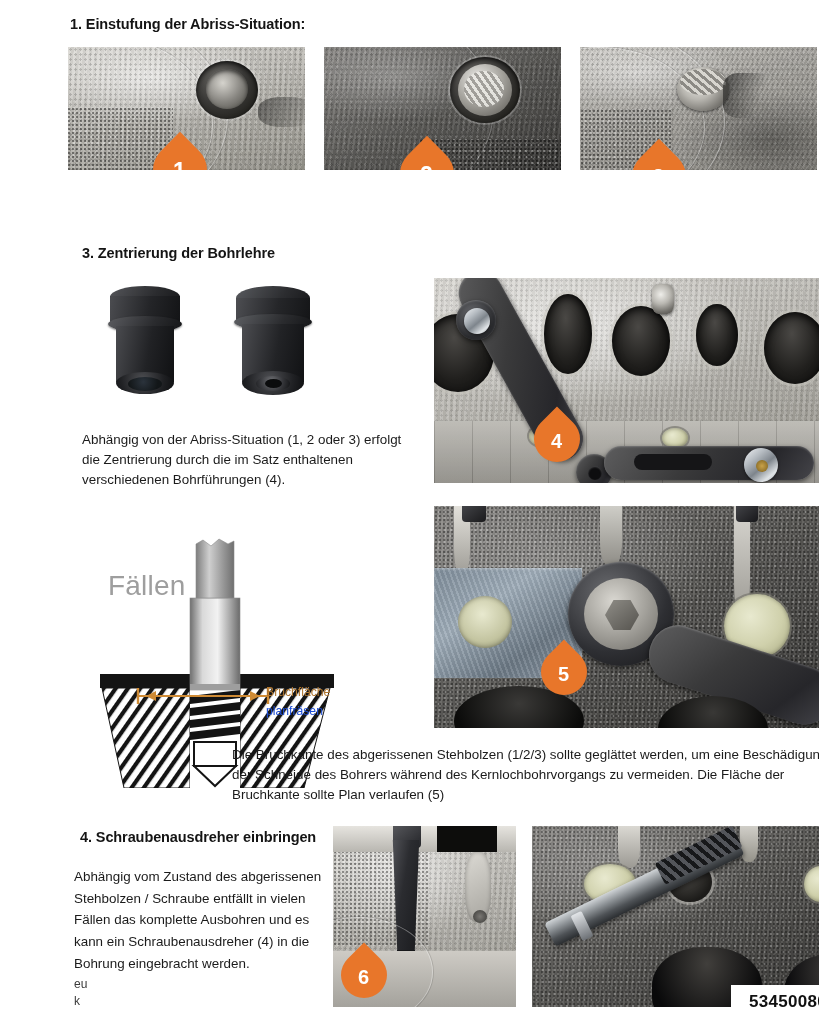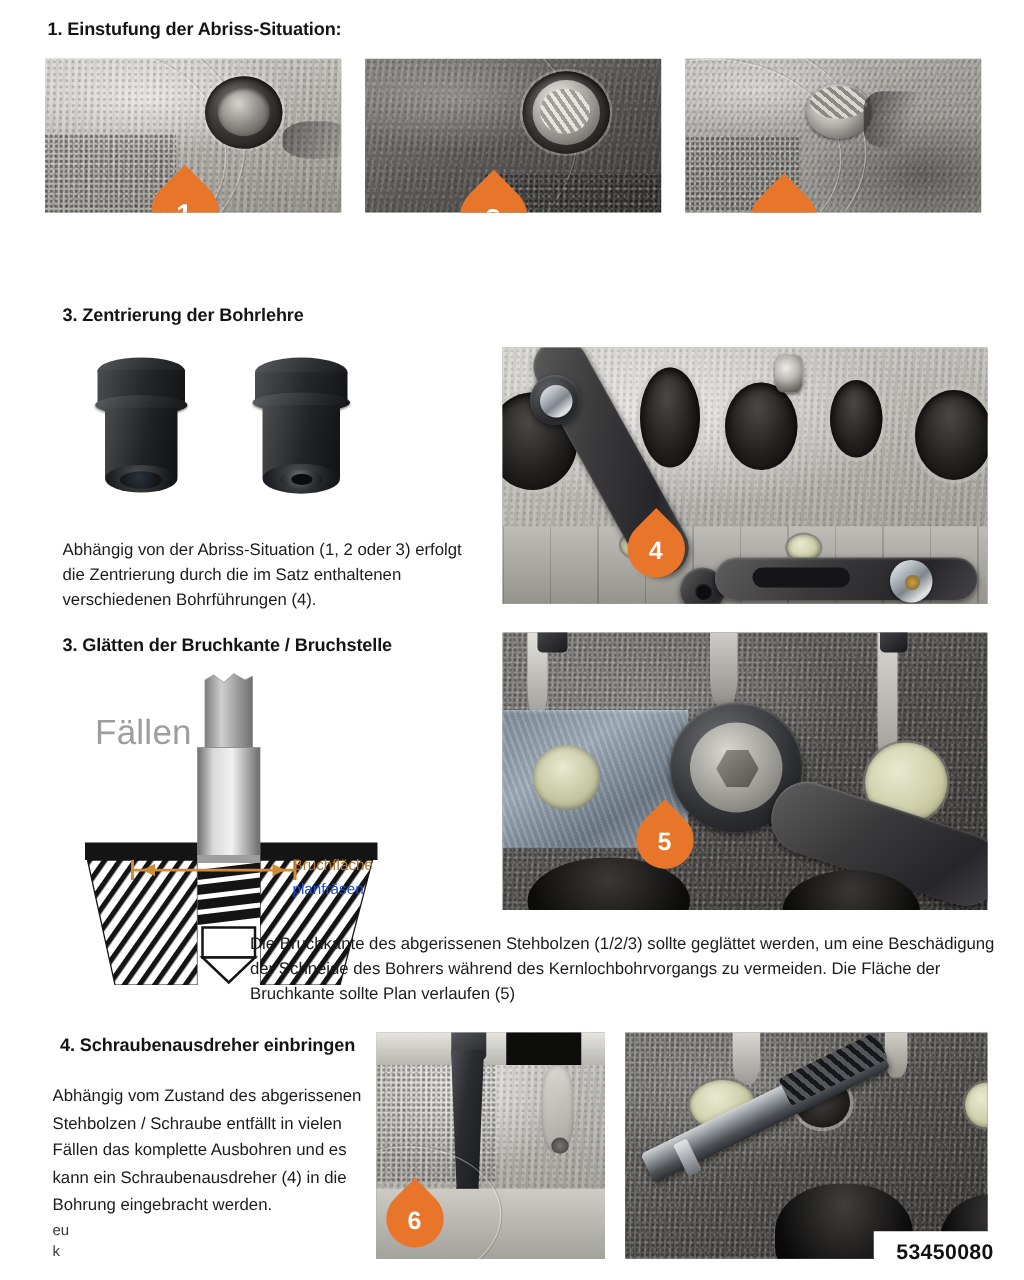--- a/index.html
+++ b/index.html
@@ -7,21 +7,21 @@
     margin: 0; padding: 0;
     background: #ffffff;
   }
   body {
     width: 819px; height: 1024px;
     position: relative;
     font-family: "Liberation Sans", sans-serif;
     color: #1a1a1a;
     overflow: hidden;
   }
-  .page { position: absolute; inset: 0; }
+  .page { position: absolute; inset: 0; margin-left: 32px; }
 
   
   .heading {
     position: absolute;
     font-weight: bold;
     font-size: 14.5px;
     letter-spacing: -0.1px;
     color: #141414;
     white-space: nowrap;
   }
@@ -318,21 +318,20 @@
          background:radial-gradient(circle,#c9a24a,#7a5f1e);"></div>
 
     <div class="callout small" style="left: 100px; top: 138px; --accent: #e8762a;">
       <div class="drop"></div>
       <div class="num">4</div>
     </div>
   </div>
 
   <div class="para" style="left:50px; top:430px; width:340px;">Abhängig von der Abriss-Situation (1, 2 oder 3) erfolgt die Zentrierung durch die im Satz enthaltenen verschiedenen Bohrführungen (4).</div>
 
-  <div class="heading" style="left:50px; top:509px;">3. Glätten der Bruchkante / Bruchstelle</div>
 
   <div class="schematic" style="left:40px; top:538px; width:290px; height:250px;">
     <svg width="290" height="250" viewBox="0 0 290 250">
       <defs>
         <linearGradient id="cutterGrad" x1="0" y1="0" x2="1" y2="0">
           <stop offset="0%" stop-color="#6f6f6f"></stop>
           <stop offset="25%" stop-color="#d9d9d9"></stop>
           <stop offset="55%" stop-color="#f2f2f2"></stop>
           <stop offset="80%" stop-color="#a8a8a8"></stop>
           <stop offset="100%" stop-color="#6a6a6a"></stop>

